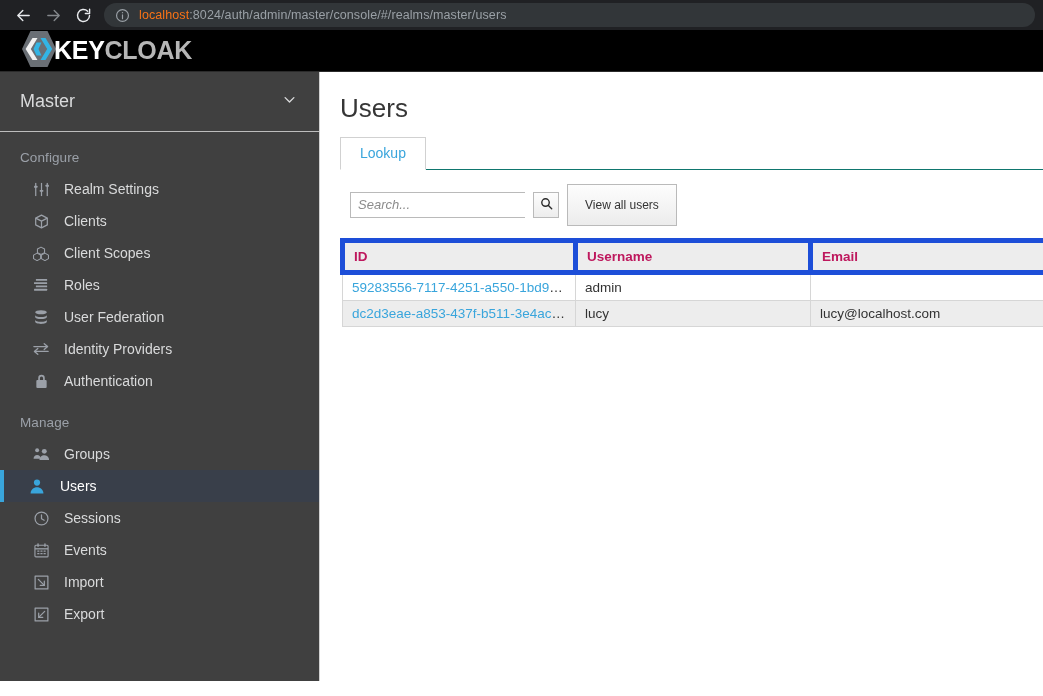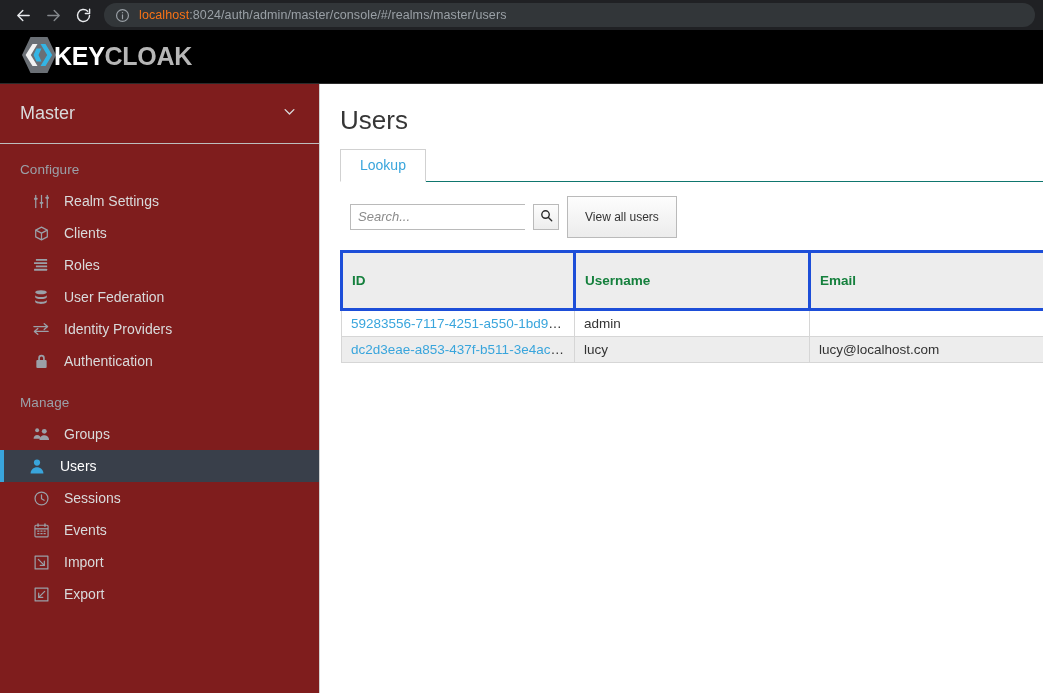--- a/index.html
+++ b/index.html
@@ -49,21 +49,21 @@
     color: #9aa0a6;
     white-space: nowrap;
     overflow: hidden;
     text-overflow: ellipsis;
     letter-spacing: 0.1px;
   }
   .url-host { color: #f97316; }
 
   
   .kc-header {
-    height: 54px;
+    height: 42px;
     background: #000000;
     border-bottom: 1px solid #2b2b2b;
     display: flex;
     align-items: center;
     padding-left: 22px;
   }
   .kc-logo {
     display: flex;
     align-items: center;
     gap: 0px;
@@ -83,21 +83,21 @@
   .page {
     display: flex;
     height: 609px;
     background: #ffffff;
   }
 
   
   .sidebar {
     width: 320px;
     flex: 0 0 320px;
-    background: #7f1d1d;
+    background: #404040;
     border-right: 1px solid #d1d1d1;
     overflow: hidden;
   }
   .realm-selector {
     height: 60px;
     display: flex;
     align-items: center;
     justify-content: space-between;
     padding: 0 22px 0 20px;
     border-bottom: 1px solid #bdbdbd;
@@ -233,25 +233,25 @@
     overflow: hidden;
   }
   table.users-table {
     width: 723px;
     border-collapse: collapse;
     table-layout: fixed;
     font-size: 13.5px;
   }
   table.users-table th {
     background: #ededed;
-    border: 3px solid #1d4ed8;
+    border: 5px solid #1d4ed8;
     text-align: left;
     font-weight: bold;
-    color: #15803d;
-    padding: 20px 9px;
+    color: #be185d;
+    padding: 6px 9px;
     height: 25px;
     font-size: 13.5px;
   }
   table.users-table td {
     border: 1px solid #d6d6d6;
     padding: 5px 9px;
     height: 26px;
     color: #333333;
     overflow: hidden;
     white-space: nowrap;
@@ -353,20 +353,30 @@
     <div class="nav-item">
       <span class="nav-icon">
         <svg width="15" height="15" viewBox="0 0 16 16" fill="none" stroke="#9ba0a8" stroke-width="1.3" stroke-linejoin="round">
           <path d="M8 1.2 14.2 4.4v7.2L8 14.8 1.8 11.6V4.4z"></path>
           <path d="M1.8 4.4 8 7.6l6.2-3.2M8 7.6v7.2"></path>
         </svg>
       </span>
       <span class="nav-label">Clients</span>
     </div>
 
+    <div class="nav-item">
+      <span class="nav-icon">
+        <svg width="16" height="15" viewBox="0 0 18 16" fill="none" stroke="#9ba0a8" stroke-width="1.2" stroke-linejoin="round">
+          <path d="M9 0.8 13 3v4l-4 2.2L5 7V3z"></path>
+          <path d="M4.6 7.6 8.6 9.8v4l-4 2.2L0.6 13.8V9.8z"></path>
+          <path d="M13.4 7.6 17.4 9.8v4l-4 2.2-4-2.2V9.8z"></path>
+        </svg>
+      </span>
+      <span class="nav-label">Client Scopes</span>
+    </div>
 
     <div class="nav-item">
       <span class="nav-icon">
         <svg width="15" height="14" viewBox="0 0 16 14" fill="#9ba0a8">
           <rect x="2" y="0.5" width="12" height="2" rx="0.4"></rect>
           <rect x="0" y="4" width="14" height="2" rx="0.4"></rect>
           <rect x="2" y="7.5" width="12" height="2" rx="0.4"></rect>
           <rect x="0" y="11" width="14" height="2" rx="0.4"></rect>
         </svg>
       </span>

